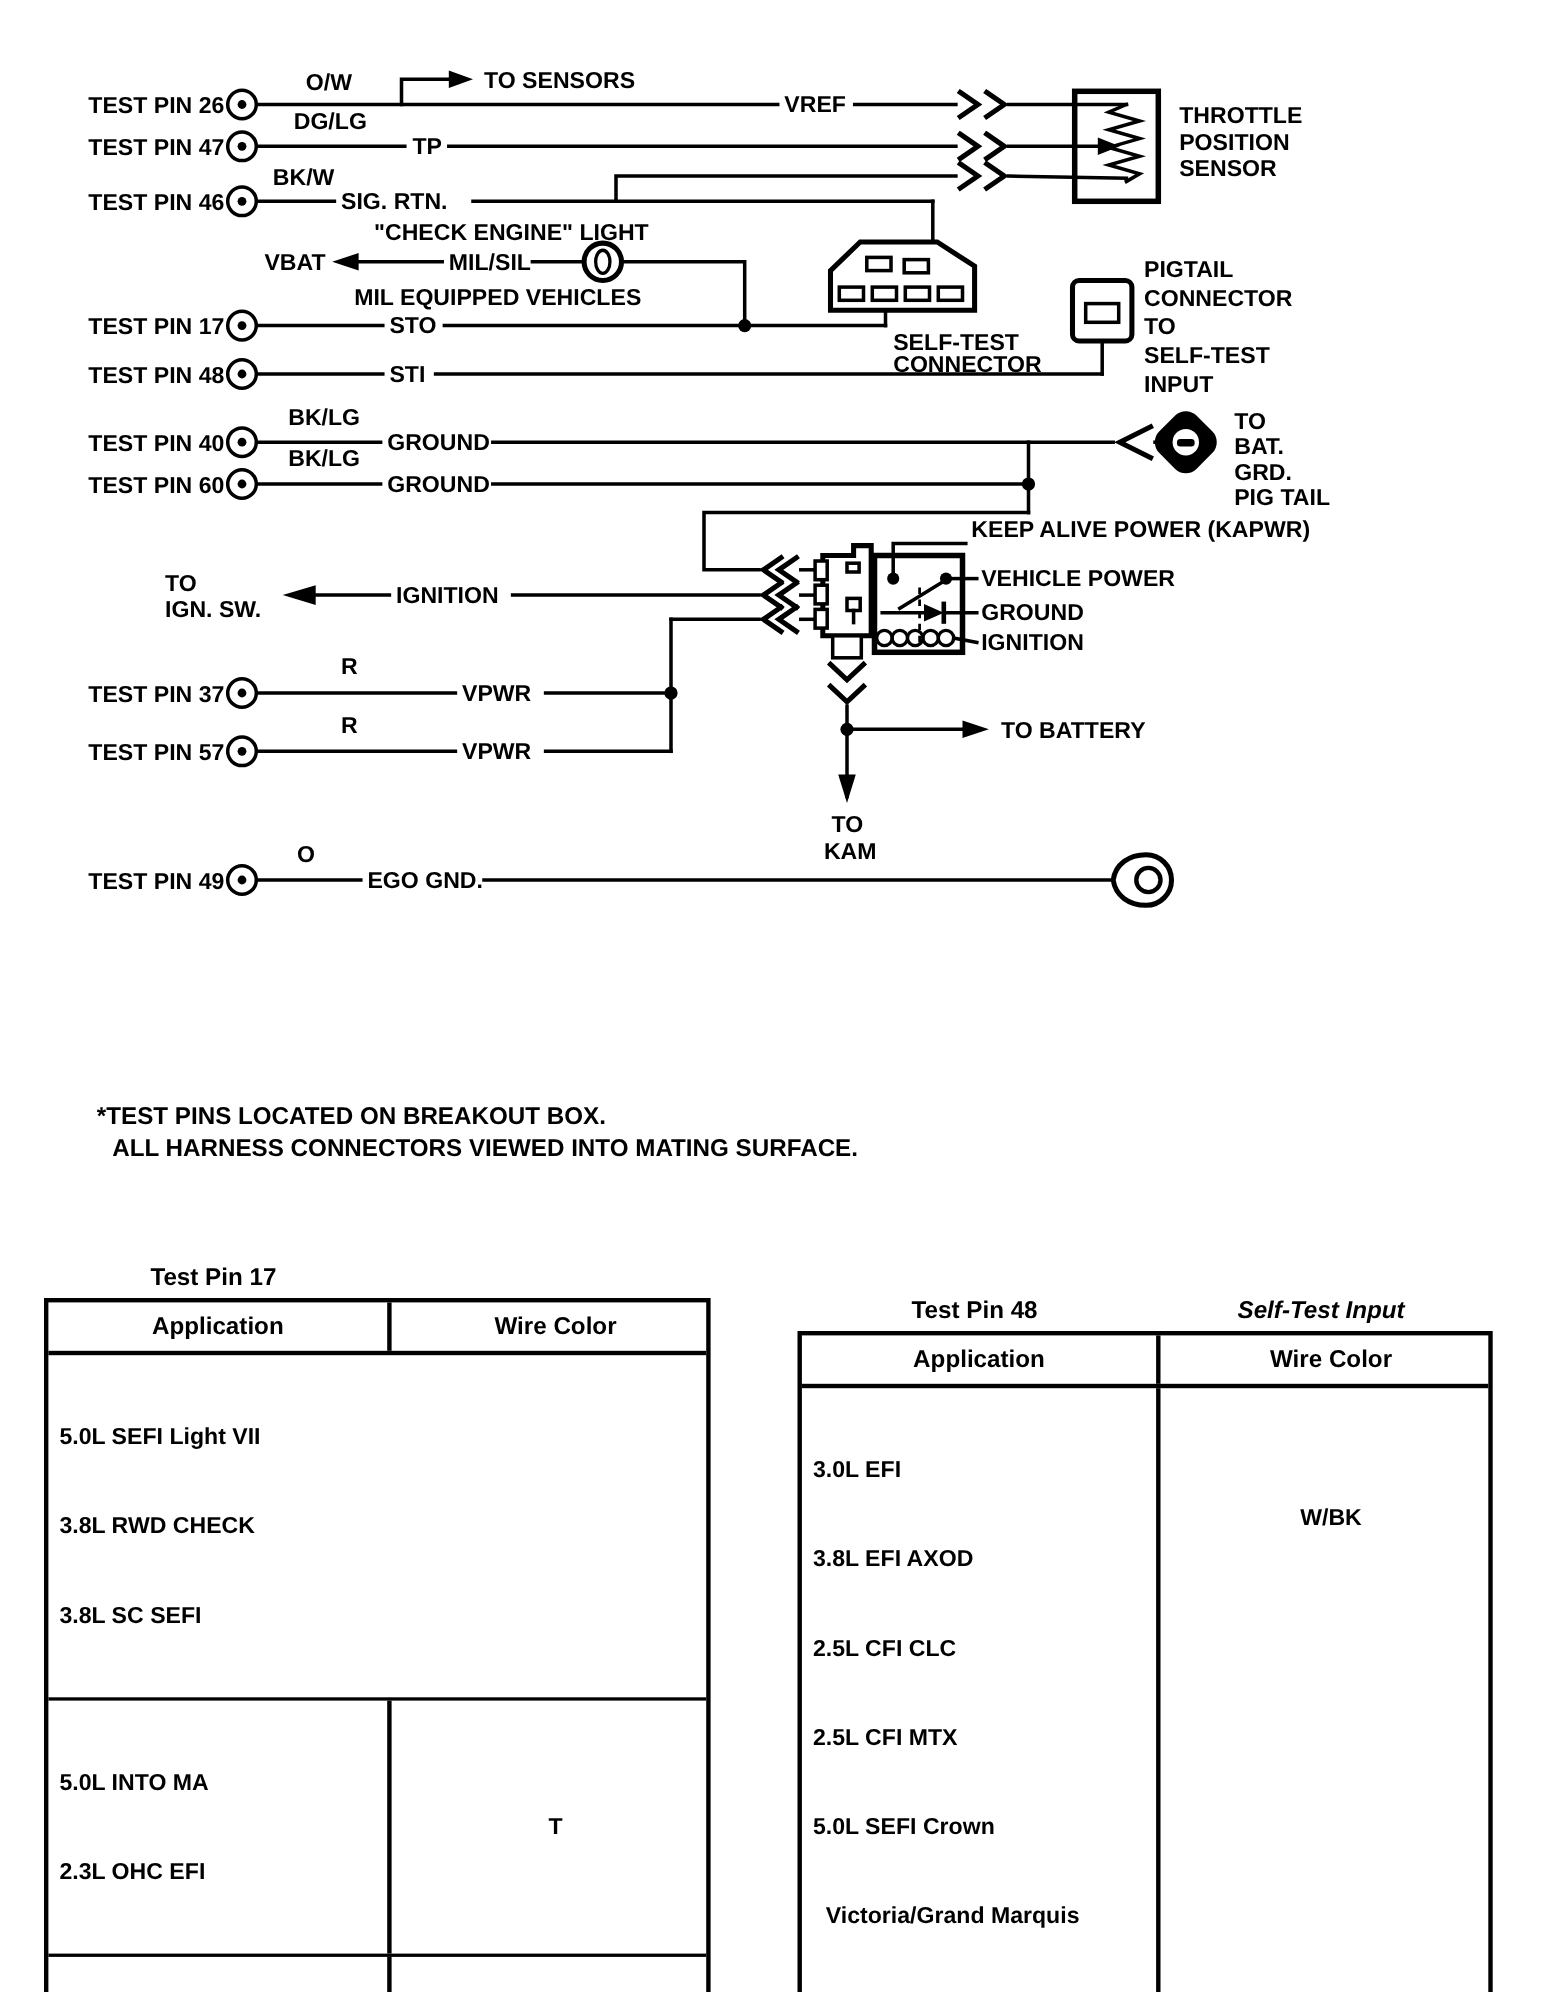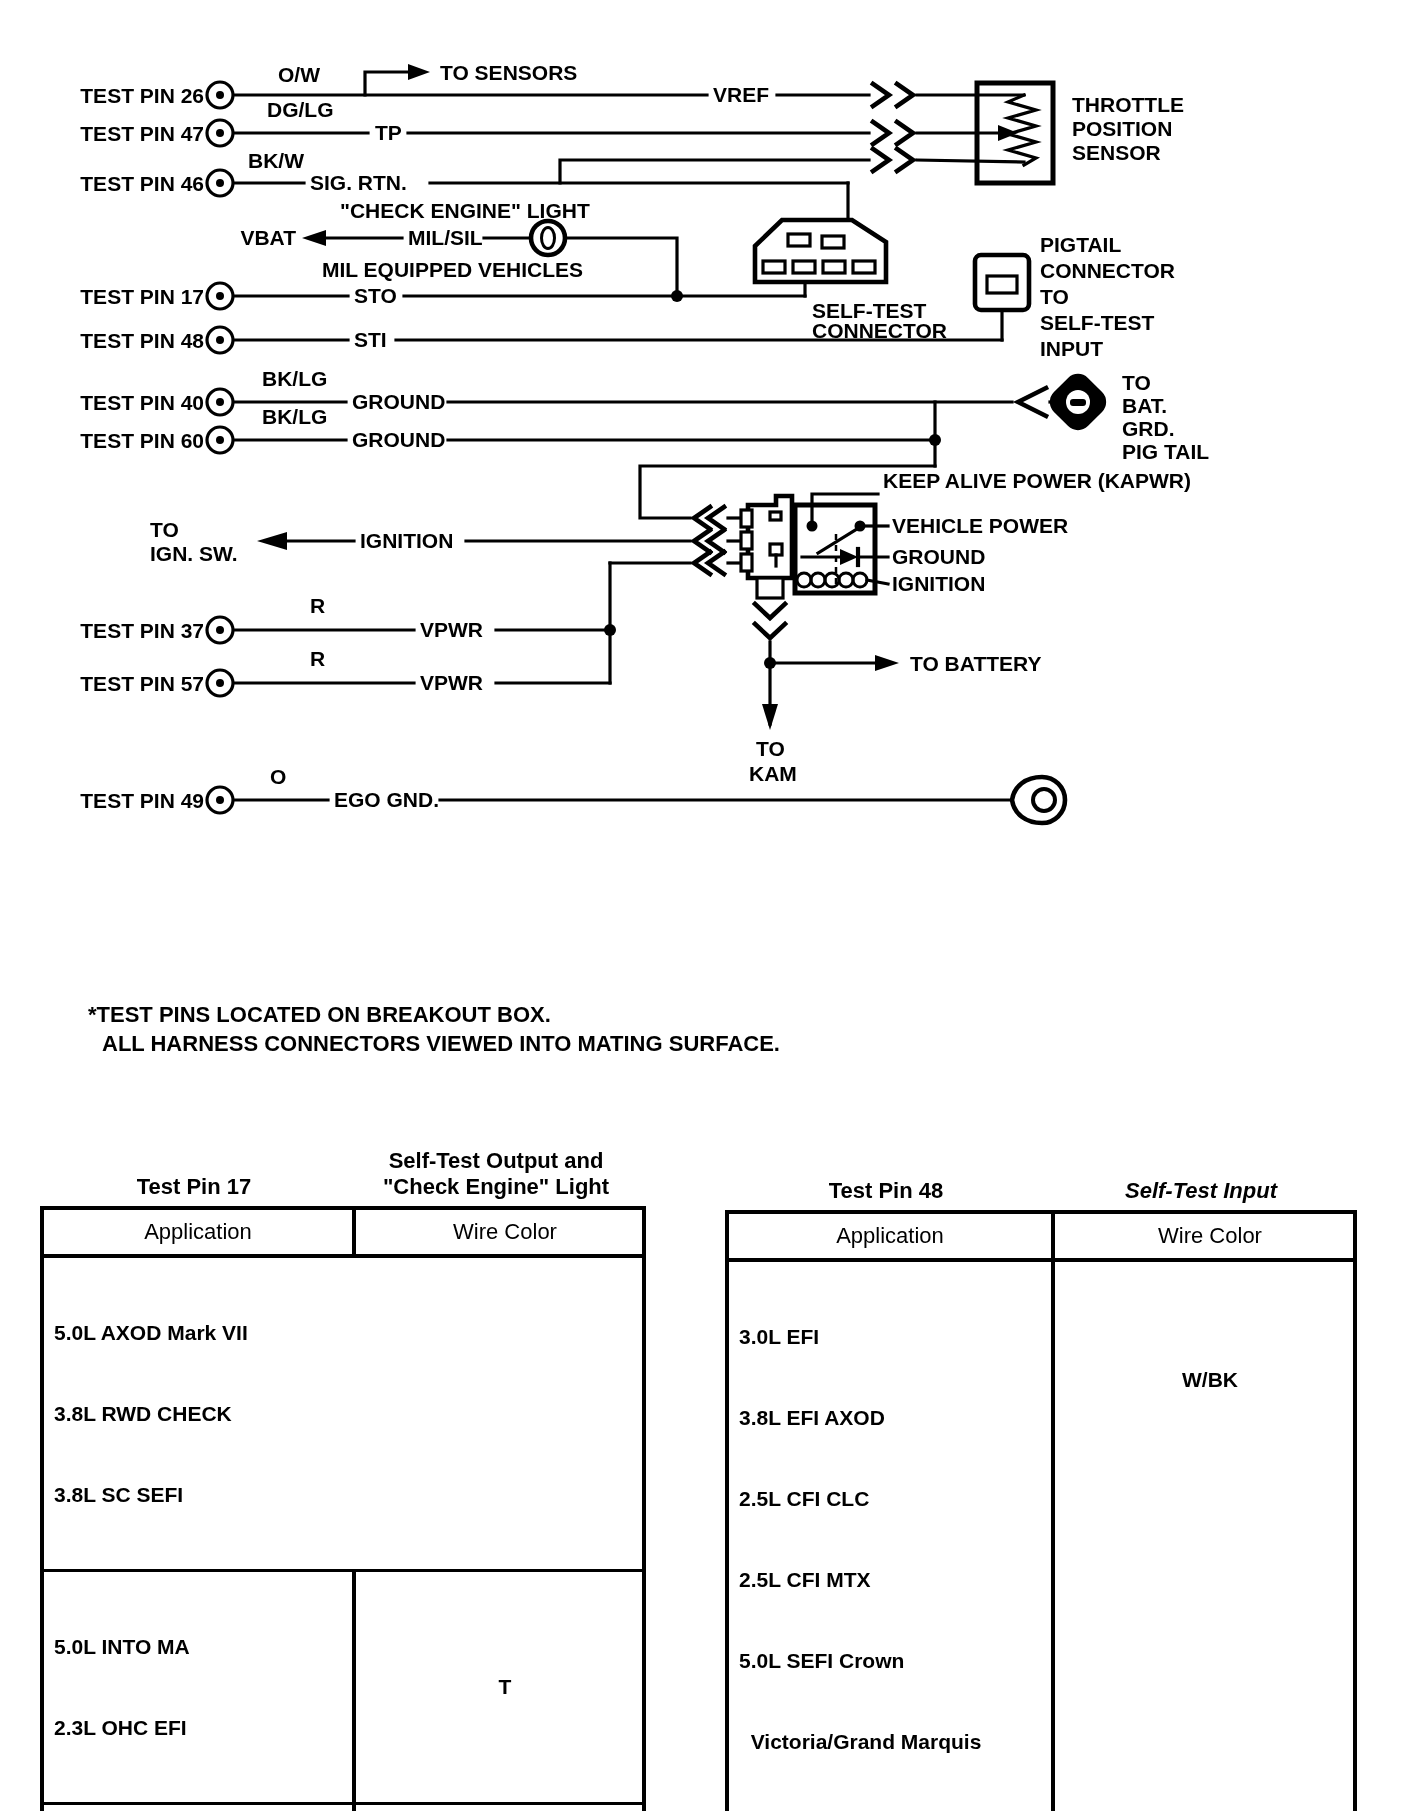--- a/index.html
+++ b/index.html
@@ -18,21 +18,21 @@
   .chev{stroke:#000;stroke-width:4.6;fill:none;stroke-linecap:square;}
   
   .tblwrap{position:absolute;}
   .cap{display:flex;align-items:flex-end;text-align:center;font-weight:700;font-size:22px;line-height:26px;margin-bottom:6px;}
   .cap .c1{flex:0 0 auto;}
   .cap .c2{flex:0 0 auto;}
   .tbl{border:4px solid #000;background:#fff;}
   .trow{display:grid;border-top:3px solid #000;}
   .trow.first{border-top:none;}
   .trow.headrow{border-top:none;}
-  .tbl .hd{font-weight:400;font-size:22px;display:flex;align-items:center;justify-content:center;min-height:44px;}
+  .tbl .hd{font-weight:700;font-size:22px;display:flex;align-items:center;justify-content:center;min-height:44px;}
   .cell{font-weight:700;font-size:21px;line-height:27px;padding:7px 10px;white-space:pre-wrap;}
   .ccell{display:flex;align-items:center;justify-content:center;font-weight:700;font-size:21px;}
   .vline{border-left:4px solid #000;padding-left:12px;}
   .headrow{border-bottom:4px solid #000;}
 </style>
 </head>
 <body>
 
 <div class="page">
 
@@ -300,33 +300,29 @@
   <g>
     <text x="88" y="1022" style="font-size:22px;">*TEST PINS LOCATED ON BREAKOUT BOX.</text>
     <text x="102" y="1051" style="font-size:22px;">ALL HARNESS CONNECTORS VIEWED INTO MATING SURFACE.</text>
   </g>
 </svg>
 
 
 <div class="tblwrap" style="left:40px;top:1148px;width:606px;">
   <div class="cap">
     <div class="c1" style="width:308px;">Test Pin 17</div>
-    <div class="c2" style="width:296px;">
-      <div>Self-Test Output and</div>
-      <div>"Check Engine" Light</div>
-    </div>
   </div>
   <div class="tbl">
     <div class="trow headrow" style="grid-template-columns:308px 1fr;">
       <div class="hd">Application</div>
       <div class="hd vline">Wire Color</div>
     </div>
     <div class="trow first" style="grid-template-columns:308px 1fr;min-height:118px;">
       <div class="cell">
-        <div>5.0L AXOD Mark VII</div>
+        <div>5.0L SEFI Light VII</div>
         <div>3.8L RWD CHECK</div>
         <div>3.8L SC SEFI</div>
       </div>
     </div>
     <div class="trow" style="grid-template-columns:308px 1fr;min-height:92px;">
       <div class="cell">
         <div>5.0L INTO MA</div>
         <div>2.3L OHC EFI</div>
       </div>
       <div class="ccell vline">T</div>

